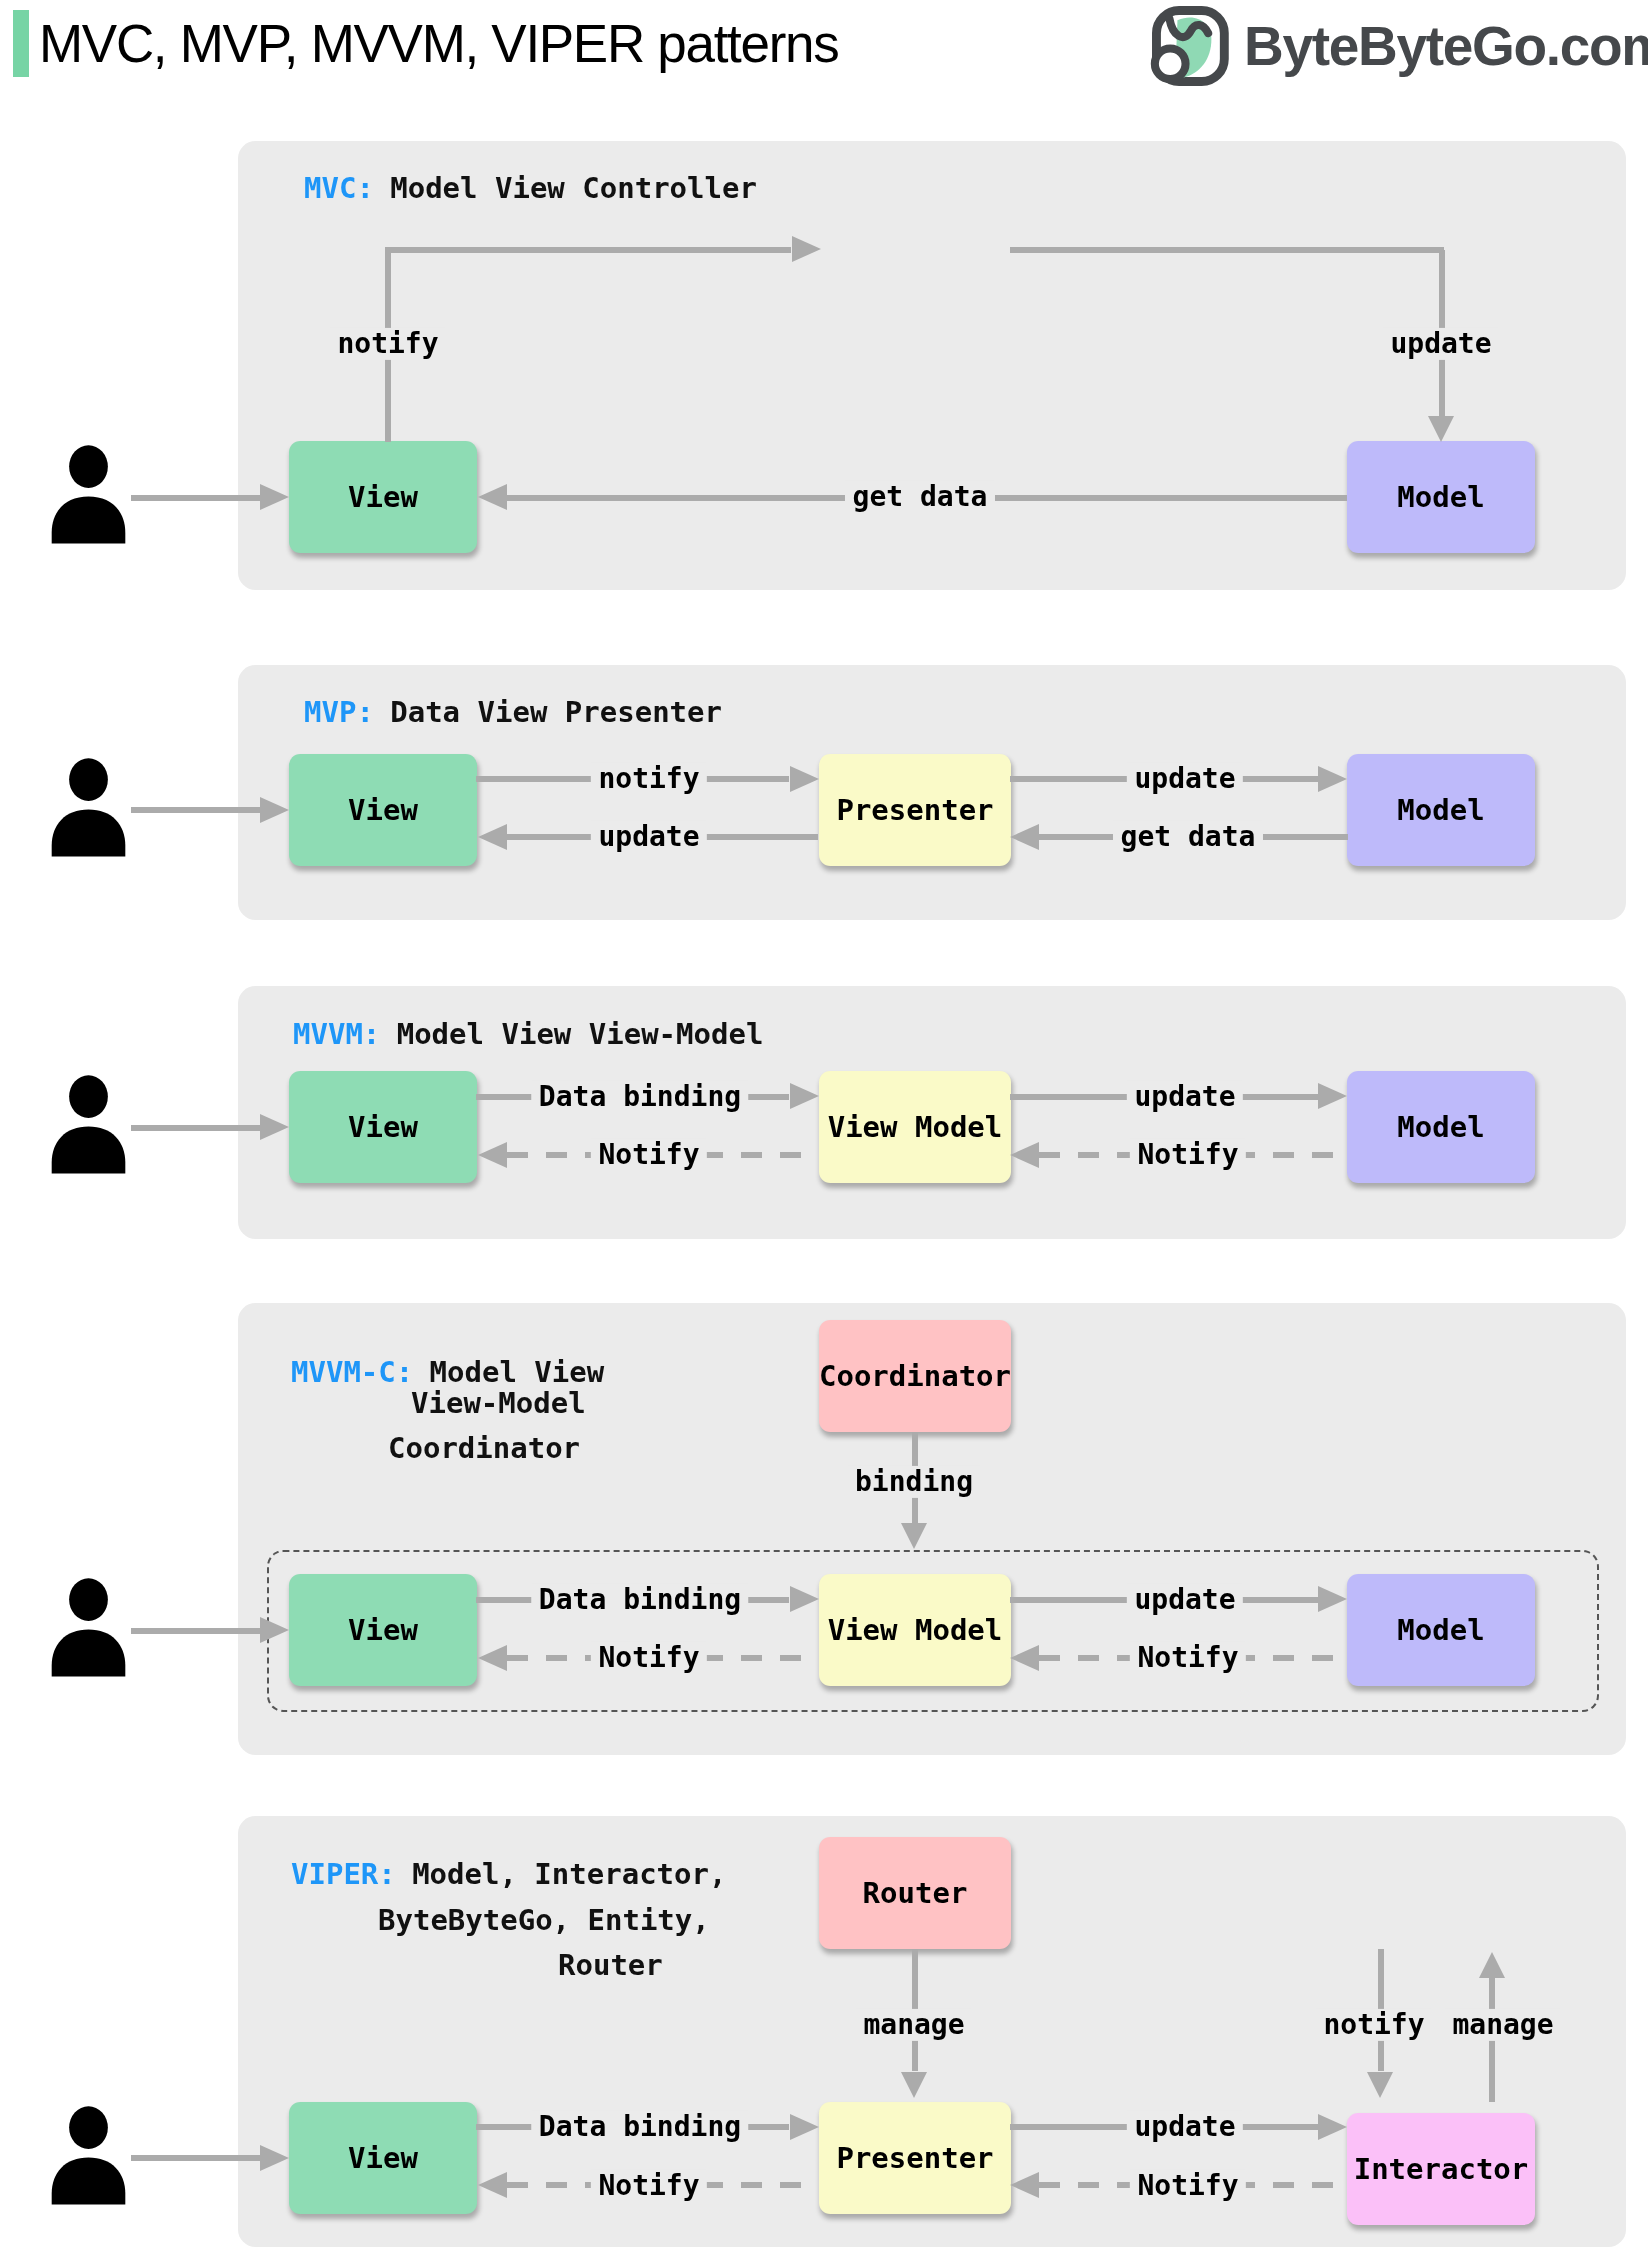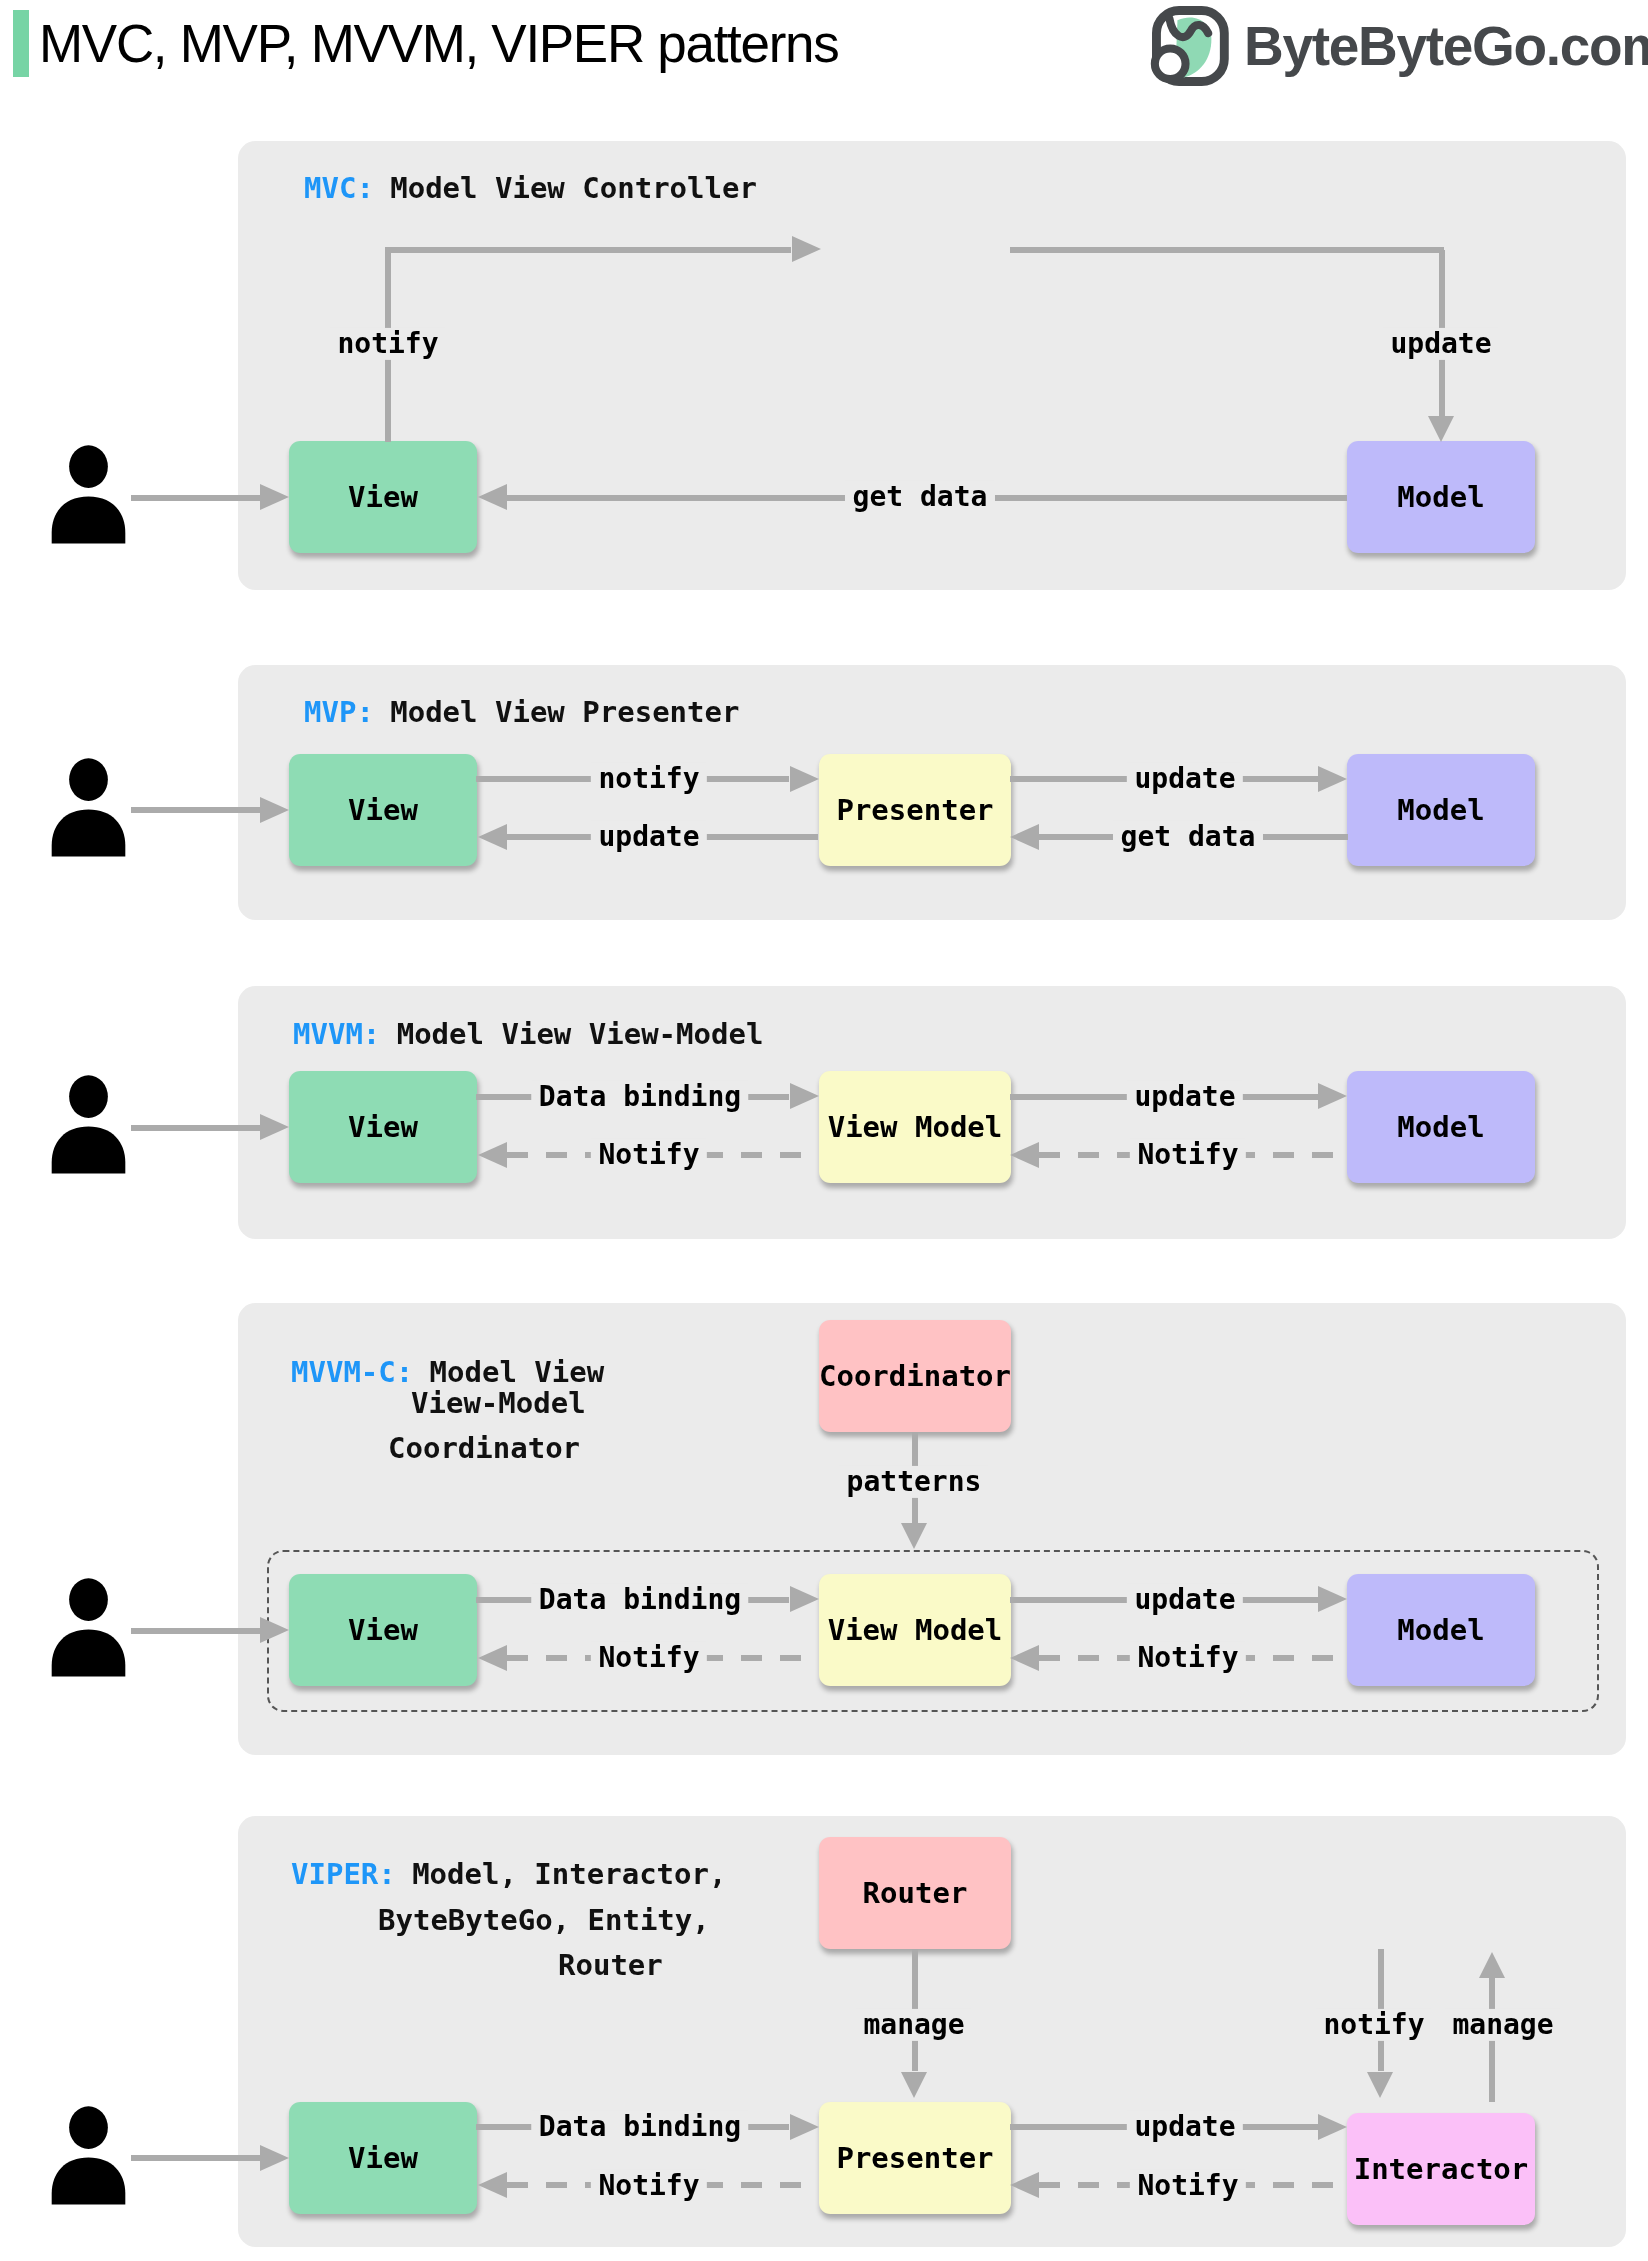--- a/index.html
+++ b/index.html
@@ -82,21 +82,21 @@
 
   <svg class="person" style="left:42px;top:441px;" width="93" height="111" viewBox="0 0 24 26" preserveAspectRatio="none">
     <circle cx="12" cy="6" r="5" fill="#000"></circle>
       <path d="M12 13 C6 13 2.5 16.5 2.5 21.5 L2.5 24 L21.5 24 L21.5 21.5 C21.5 16.5 18 13 12 13 Z" fill="#000"></path>
   </svg>
   <div class="hline" style="left:131px;top:495px;width:131px;background:#fff0;background:var(--arrow);"></div>
   <div class="head right" style="left:260px;top:484px;"></div>
 
   <div class="panel" style="left:238px;top:665px;width:1388px;height:255px;"></div>
   <div class="plabel" style="left:304px;top:698px;">
-    <span class="abbr">MVP:</span><span class="rest">Model View Presenter</span>
+    <span class="abbr">MVP:</span><span class="rest">Data View Presenter</span>
   </div>
   <div class="box green" style="left:289px;top:754px;">View</div>
   <div class="box mid yellow" style="left:819px;top:754px;">Presenter</div>
   <div class="box purple" style="left:1347px;top:754px;">Model</div>
   <div class="hline" style="left:476px;top:776px;width:313px;"></div>
   <div class="head right" style="left:790px;top:766px;"></div>
   <div class="elabel" style="left:649px;top:779px;">notify</div>
   <div class="hline" style="left:1010px;top:776px;width:308px;"></div>
   <div class="head right" style="left:1318px;top:766px;"></div>
   <div class="elabel" style="left:1185px;top:779px;">update</div>
@@ -141,21 +141,21 @@
 
   <div class="panel" style="left:238px;top:1303px;width:1388px;height:452px;"></div>
   <div class="plabel" style="left:291px;top:1344px;margin-top:14px;">
     <span class="abbr">MVVM-C:</span><span class="rest">Model View</span>
   </div>
   <div class="plabel" style="left:411px;top:1389px;">View-Model</div>
   <div class="plabel" style="left:388px;top:1434px;">Coordinator</div>
   <div class="box mid pink" style="left:819px;top:1320px;">Coordinator</div>
   <div class="vline" style="left:912px;top:1432px;height:93px;"></div>
   <div class="head down" style="left:901px;top:1523px;"></div>
-  <div class="elabel" style="left:914px;top:1482px;">patterns</div>
+  <div class="elabel" style="left:914px;top:1482px;">binding</div>
   <div class="dashed-container" style="left:267px;top:1550px;width:1328px;height:158px;"></div>
   <div class="box green" style="left:289px;top:1574px;">View</div>
   <div class="box mid yellow" style="left:819px;top:1574px;">View Model</div>
   <div class="box purple" style="left:1347px;top:1574px;">Model</div>
   <div class="hline" style="left:476px;top:1597px;width:313px;"></div>
   <div class="head right" style="left:790px;top:1586px;"></div>
   <div class="elabel" style="left:640px;top:1600px;">Data binding</div>
   <div class="hline" style="left:1010px;top:1597px;width:308px;"></div>
   <div class="head right" style="left:1318px;top:1586px;"></div>
   <div class="elabel" style="left:1185px;top:1600px;">update</div>

